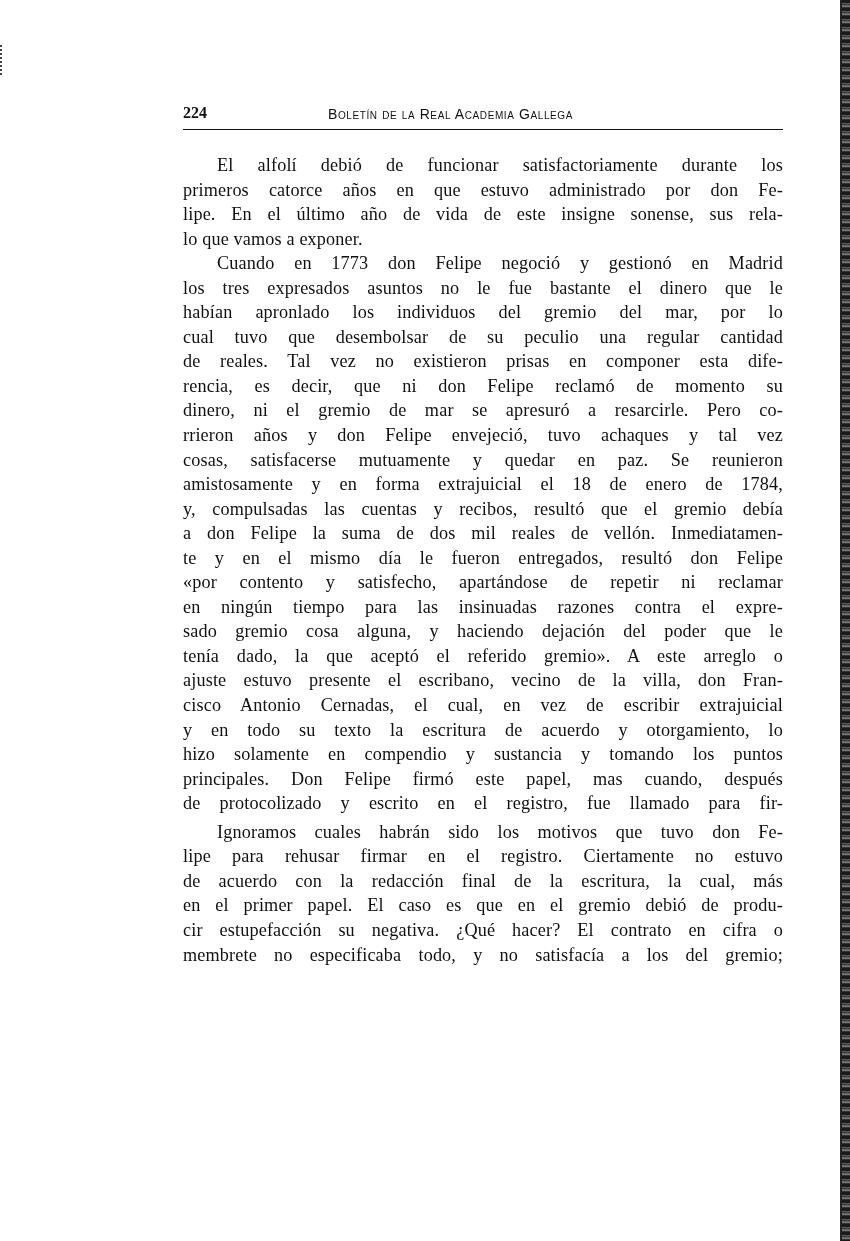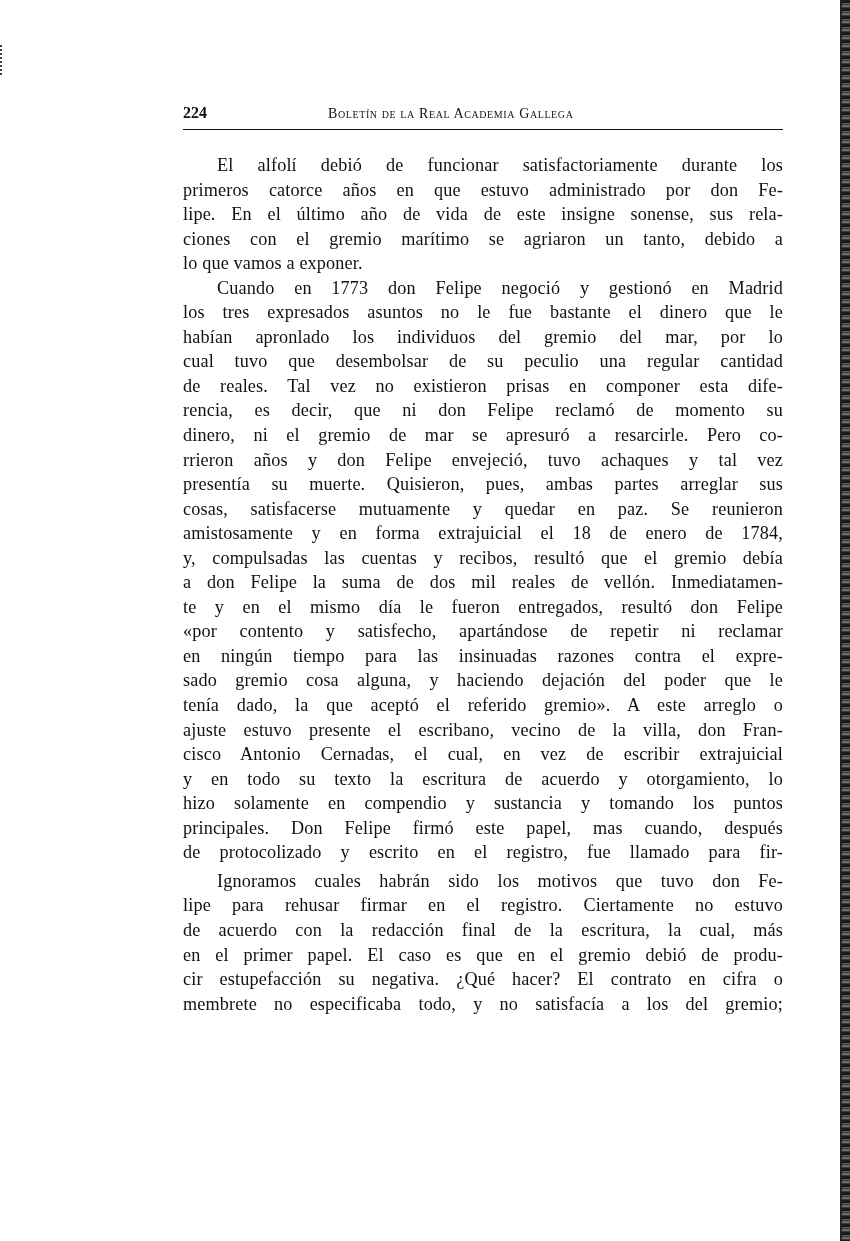--- a/index.html
+++ b/index.html
@@ -61,21 +61,21 @@
       font-size: 16px;
       font-family: "Liberation Serif", serif;
       font-weight: bold;
       letter-spacing: 0px;
     }
     .running-title {
       position: absolute;
       left: 145px;
       top: 2px;
       font-size: 14px;
-      font-family: Liberation Serif, serif;
+      font-family: Liberation Sans, sans-serif;
       font-variant: small-caps;
       letter-spacing: 0.6px;
     }
     .header-rule {
       position: absolute;
       left: 183px;
       top: 129px;
       width: 600px;
       height: 0;
       border-top: 1.5px solid #111;
@@ -124,34 +124,32 @@
   </div>
   <div class="header-rule"></div>
 
   <div class="body-text">
 
 
     <div class="para">
       <span class="line indent">El alfolí debió de funcionar satisfactoriamente durante los</span>
       <span class="line">primeros catorce años en que estuvo administrado por don Fe-</span>
       <span class="line">lipe. En el último año de vida de este insigne sonense, sus rela-</span>
-      <span class="line">ciones con el gremio marítimo se agriaron un tanto, debido a</span>
       <span class="line last">lo que vamos a exponer.</span>
     </div>
 
     <div class="para">
       <span class="line indent">Cuando en 1773 don Felipe negoció y gestionó en Madrid</span>
       <span class="line">los tres expresados asuntos no le fue bastante el dinero que le</span>
       <span class="line">habían apronlado los individuos del gremio del mar, por lo</span>
       <span class="line">cual tuvo que desembolsar de su peculio una regular cantidad</span>
       <span class="line">de reales. Tal vez no existieron prisas en componer esta dife-</span>
       <span class="line">rencia, es decir, que ni don Felipe reclamó de momento su</span>
       <span class="line">dinero, ni el gremio de mar se apresuró a resarcirle. Pero co-</span>
       <span class="line">rrieron años y don Felipe envejeció, tuvo achaques y tal vez</span>
-      <span class="line">presentía su muerte. Quisieron, pues, ambas partes arreglar sus</span>
       <span class="line">cosas, satisfacerse mutuamente y quedar en paz. Se reunieron</span>
       <span class="line">amistosamente y en forma extrajuicial el 18 de enero de 1784,</span>
       <span class="line">y, compulsadas las cuentas y recibos, resultó que el gremio debía</span>
       <span class="line">a don Felipe la suma de dos mil reales de vellón. Inmediatamen-</span>
       <span class="line">te y en el mismo día le fueron entregados, resultó don Felipe</span>
       <span class="line">«por contento y satisfecho, apartándose de repetir ni reclamar</span>
       <span class="line">en ningún tiempo para las insinuadas razones contra el expre-</span>
       <span class="line">sado gremio cosa alguna, y haciendo dejación del poder que le</span>
       <span class="line">tenía dado, la que aceptó el referido gremio». A este arreglo o</span>
       <span class="line">ajuste estuvo presente el escribano, vecino de la villa, don Fran-</span>

